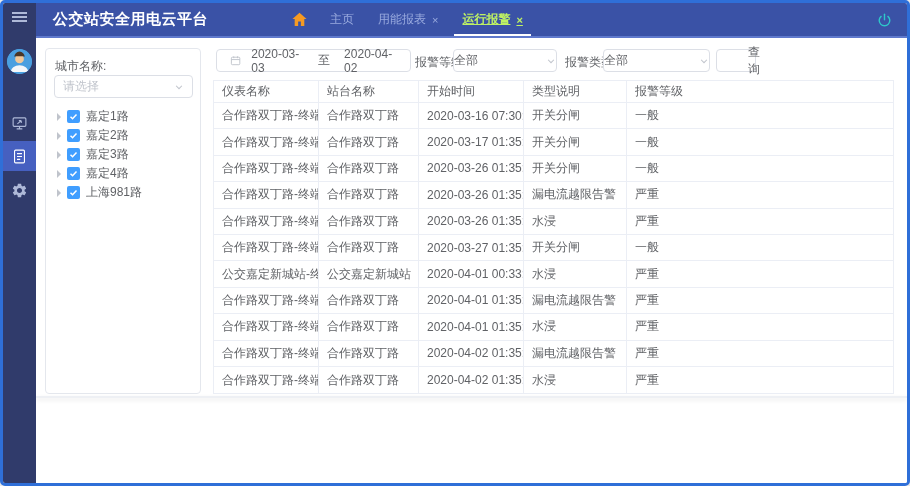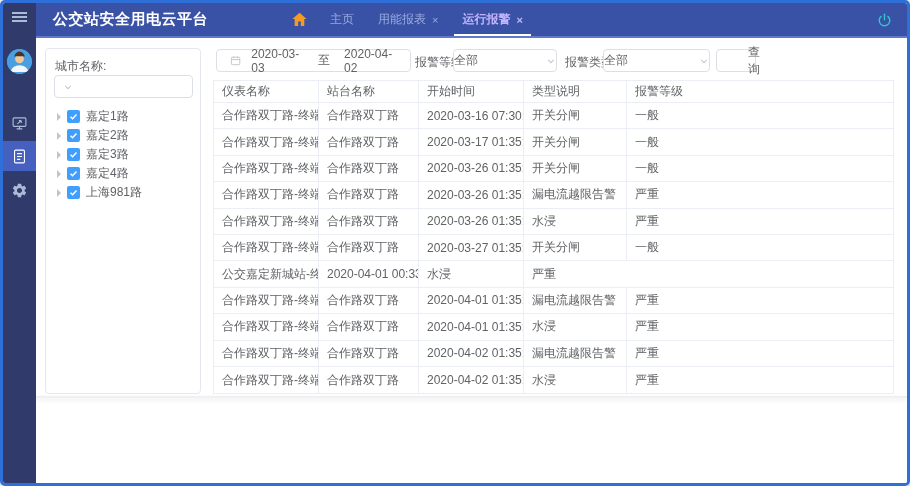--- a/index.html
+++ b/index.html
@@ -34,21 +34,21 @@
     display:flex; align-items:center;
   }
   .app-title { color:#ffffff; font-size:15px; font-weight:bold;
     margin-left:17px; letter-spacing:0.5px; white-space:nowrap;font-family:Liberation Serif, serif; }
   .tabs { position:absolute; left:255px; top:0; height:33px;
     display:flex; align-items:center; }
   .home-icon { width:17px; height:17px; margin-right:10px; cursor:pointer; }
   .tab { position:relative; height:33px; display:flex; align-items:center;
     padding:0 12px; font-size:12px; color:#9aabdf; cursor:pointer; white-space:nowrap; }
   .tab .close { margin-left:6px; font-size:11px; }
-  .tab.active { color:#c4b5fd; font-weight:bold; }
+  .tab.active { color:#bef264; font-weight:bold;text-decoration:underline; }
   .tab.active::after { content:""; position:absolute; left:4px; right:4px;
     bottom:0; height:2px; background:#ffffff; }
   .power-btn { position:absolute; right:14px; top:9px; width:17px; height:17px; cursor:pointer; }
 
   
   .content { position:absolute; left:33px; right:0; top:35px; bottom:0; background:#ffffff; }
   .card-shadow { position:absolute; left:0; right:0; top:358px; height:2px;
     background:#eef0f4; box-shadow:0 2px 4px rgba(0,0,0,0.10); }
 
   
@@ -164,20 +164,21 @@
       <path d="M7.2 6.2a7.5 7.5 0 1 0 9.6 0"></path>
     </svg>
   </div>
 
   <div class="content">
     <div class="card-shadow"></div>
 
     <div class="tree-panel">
       <div class="tree-title">城市名称:</div>
       <div class="tree-select">
+        <span class="ph">请选择</span>
         <svg width="10" height="10" viewBox="0 0 24 24" fill="none" stroke="#c0c4cc" stroke-width="2.5">
           <path d="M5 9l7 7 7-7"></path>
         </svg>
       </div>
       <div class="tree">
   <div class="tree-item">
     <span class="caret"></span>
     <span class="checkbox">
       <svg width="9" height="9" viewBox="0 0 24 24" fill="none" stroke="#ffffff" stroke-width="4">
         <path d="M4 12.5l5.5 5.5L20 6.5"></path>
@@ -305,20 +306,21 @@
   <div class="t-row t-body-row">
     <div class="cell">合作路双丁路-终端1</div>
     <div class="cell">合作路双丁路</div>
     <div class="cell">2020-03-27 01:35:36</div>
     <div class="cell">开关分闸</div>
     <div class="cell">一般</div>
   </div>
 
   <div class="t-row t-body-row">
     <div class="cell">公交嘉定新城站-终端1</div>
+    <div class="cell">公交嘉定新城站</div>
     <div class="cell">2020-04-01 00:33:07</div>
     <div class="cell">水浸</div>
     <div class="cell">严重</div>
   </div>
 
   <div class="t-row t-body-row">
     <div class="cell">合作路双丁路-终端1</div>
     <div class="cell">合作路双丁路</div>
     <div class="cell">2020-04-01 01:35:38</div>
     <div class="cell">漏电流越限告警</div>

